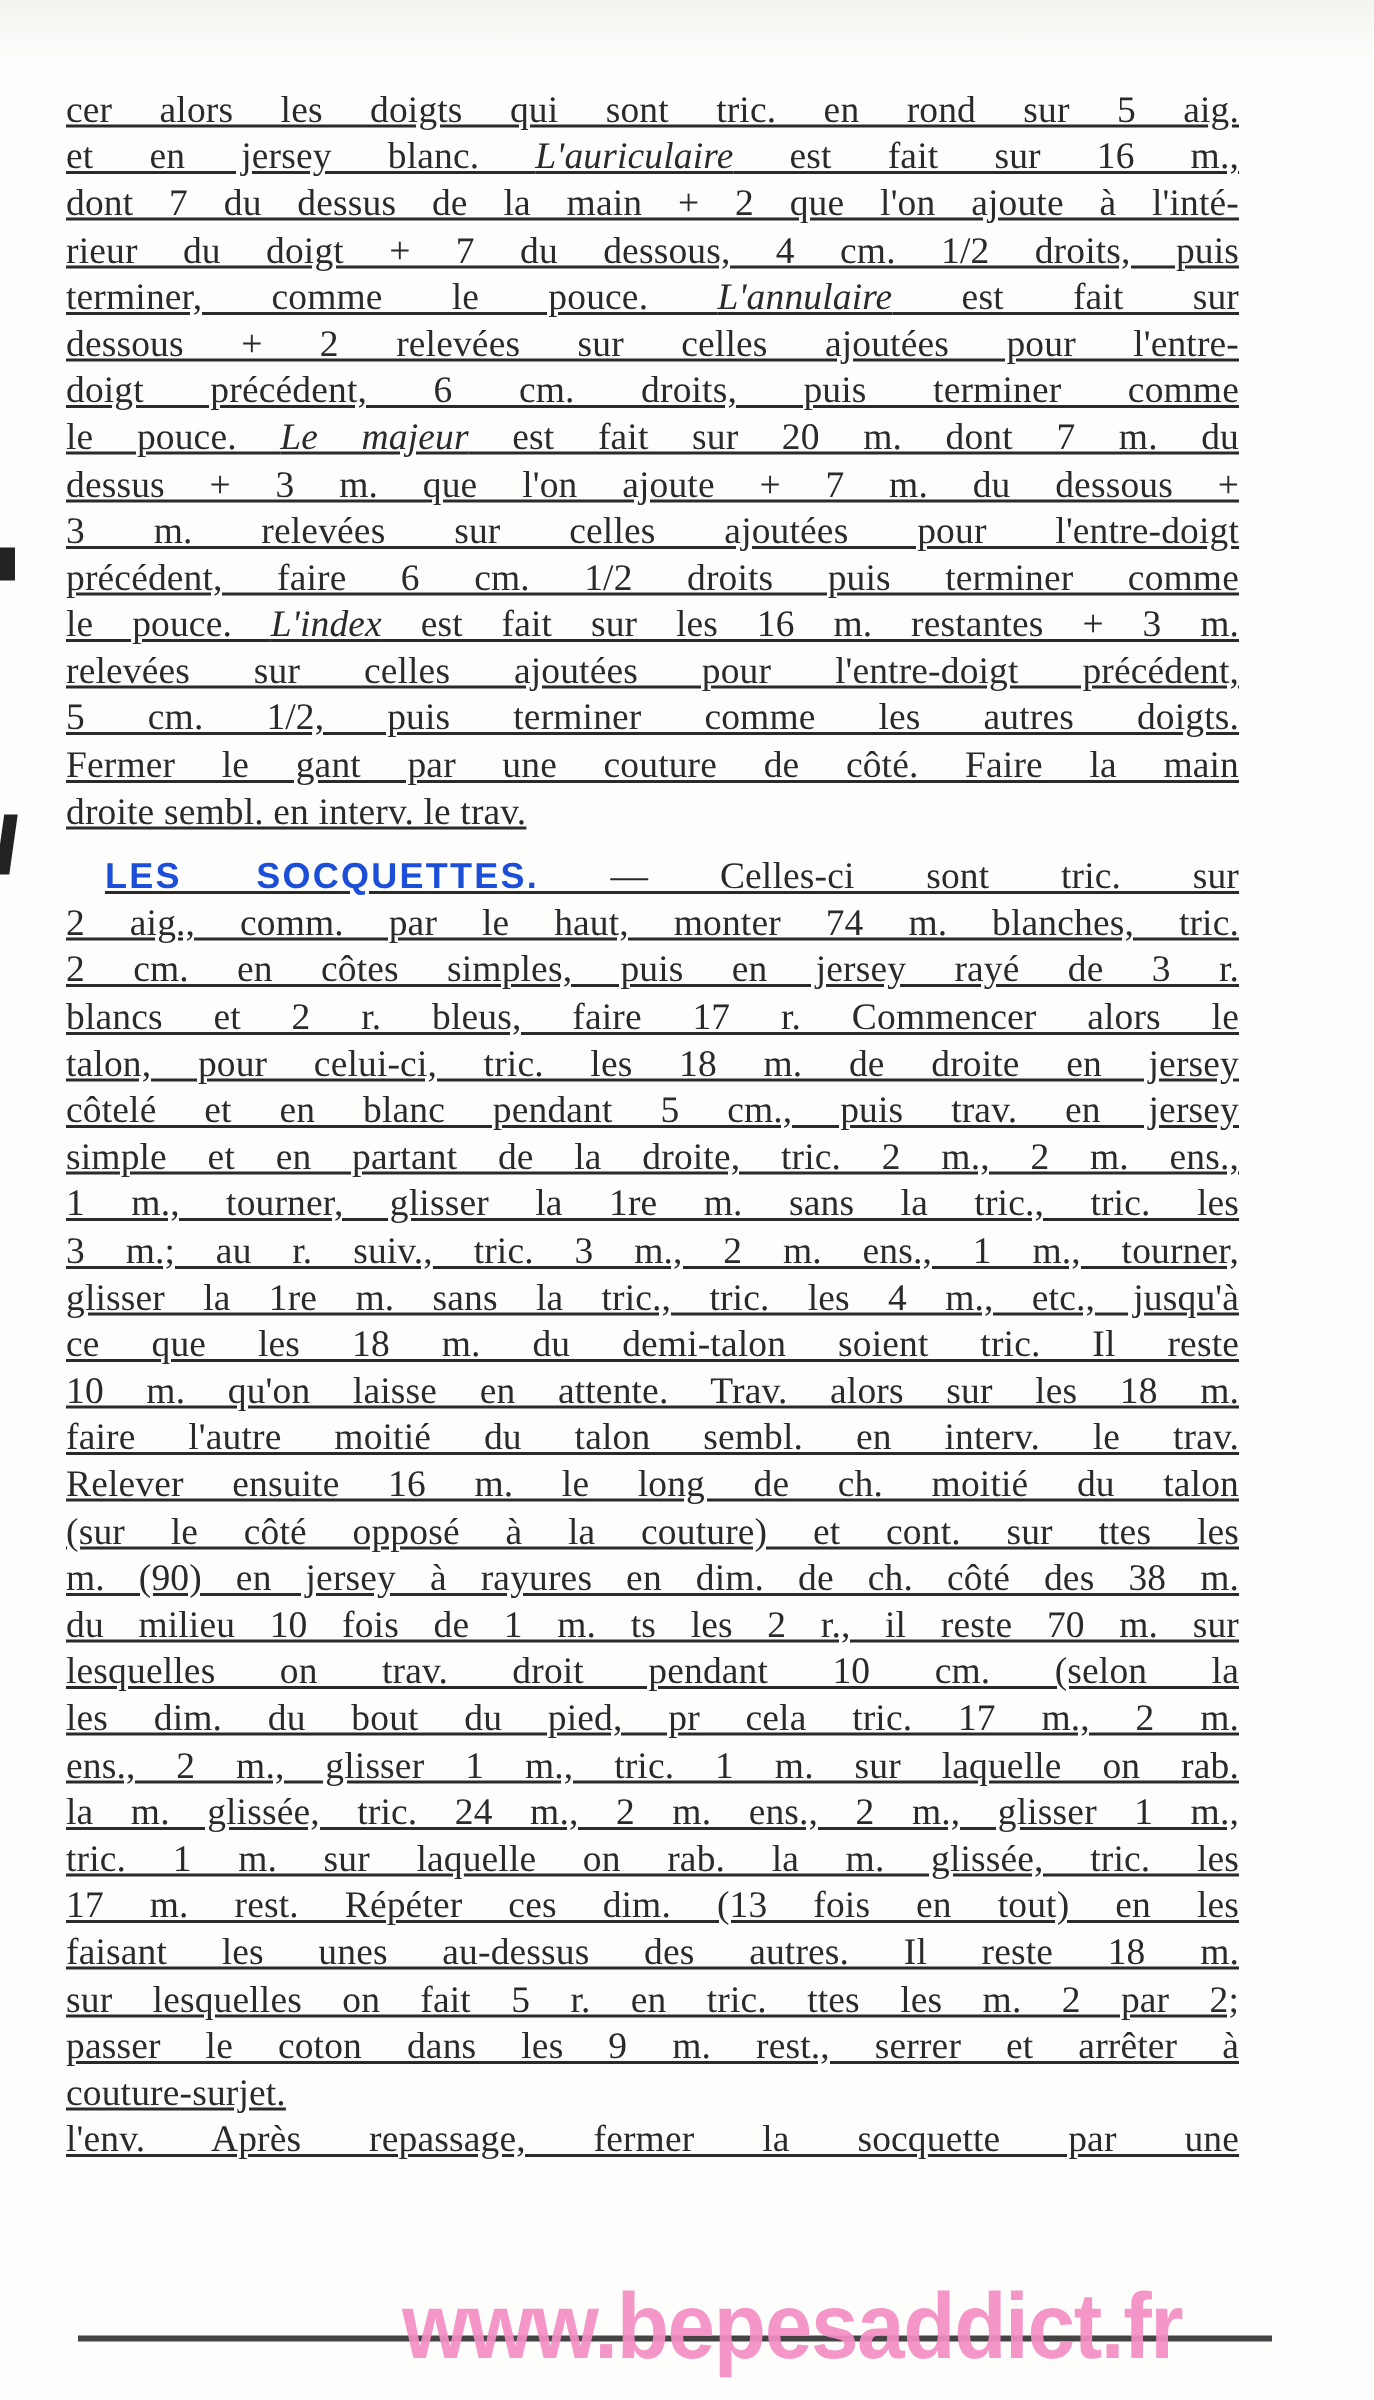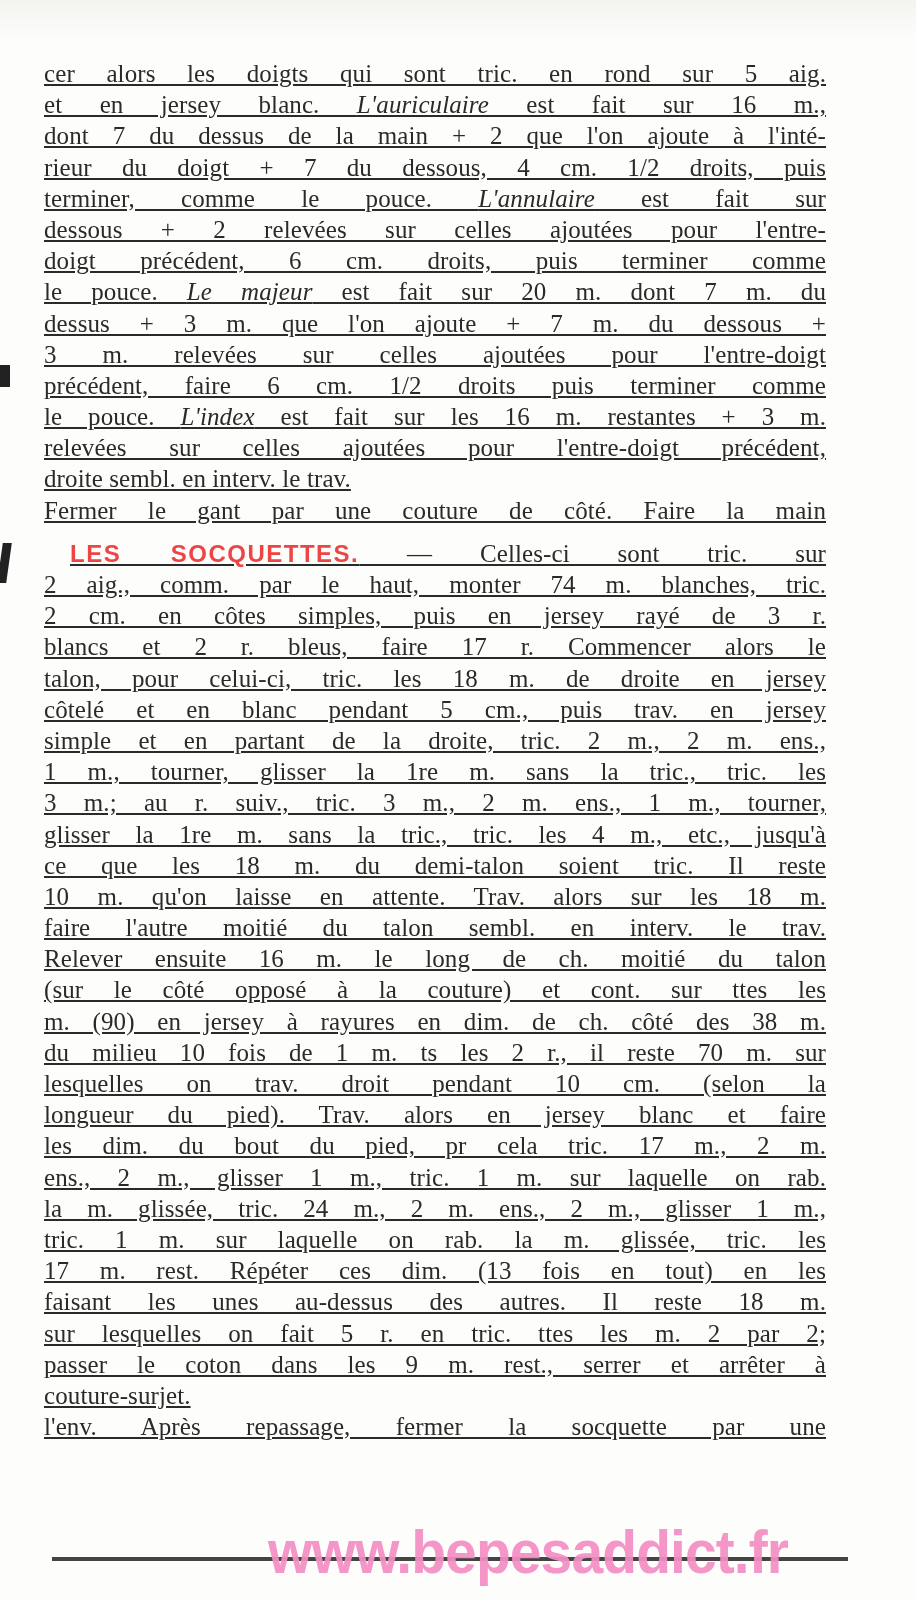--- a/index.html
+++ b/index.html
@@ -26,21 +26,21 @@
     white-space: nowrap;
     overflow: visible;
     letter-spacing: 0.1px;
   }
   .line.last { text-align-last: left; }
   .line.indent { padding-left: 26px; }
   .gap { height: 12px; }
   em { font-style: italic; }
   .heading {
     font-family: "Liberation Sans", "DejaVu Sans", sans-serif;
-    font-weight: bold; font-size: 24px; letter-spacing: 1.5px; color: #ef4444;
+    font-weight: bold; font-size: 24px; letter-spacing: 1.5px; color: #1d4ed8;
   }
   .margin-mark {
     position: absolute; left: 0; width: 10px; background: #222;
   }
   .rule {
     position: absolute; left: 52px; top: 1557px; width: 796px; height: 4px;
     background: #444;
   }
   .watermark {
     position: absolute; left: 268px; top: 1512px;
@@ -66,22 +66,23 @@
       <span class="line"><span>rieur du doigt + 7 du dessous, 4 cm. 1/2 droits, puis</span></span>
       <span class="line"><span>terminer, comme le pouce. </span><em>L'annulaire</em><span> est fait sur</span></span>
       <span class="line"><span>dessous + 2 relevées sur celles ajoutées pour l'entre-</span></span>
       <span class="line"><span>doigt précédent, 6 cm. droits, puis terminer comme</span></span>
       <span class="line"><span>le pouce. </span><em>Le majeur</em><span> est fait sur 20 m. dont 7 m. du</span></span>
       <span class="line"><span>dessus + 3 m. que l'on ajoute + 7 m. du dessous +</span></span>
       <span class="line"><span>3 m. relevées sur celles ajoutées pour l'entre-doigt</span></span>
       <span class="line"><span>précédent, faire 6 cm. 1/2 droits puis terminer comme</span></span>
       <span class="line"><span>le pouce. </span><em>L'index</em><span> est fait sur les 16 m. restantes + 3 m.</span></span>
       <span class="line"><span>relevées sur celles ajoutées pour l'entre-doigt précédent,</span></span>
+      <span class="line"><span>5 cm. 1/2, puis terminer comme les autres doigts.</span></span>
+      <span class="line"><span>Fermer le gant par une couture de côté. Faire la main</span></span>
       <span class="line last"><span>droite sembl. en interv. le trav.</span></span>
-      <span class="line"><span>Fermer le gant par une couture de côté. Faire la main</span></span>
     </div>
   <div class="gap"></div>
   <div id="para2">
     <span class="line indent"><span class="heading">LES SOCQUETTES.</span><span> — Celles-ci sont tric. sur</span></span>
   <span class="line"><span>2 aig., comm. par le haut, monter 74 m. blanches, tric.</span></span>
       <span class="line"><span>2 cm. en côtes simples, puis en jersey rayé de 3 r.</span></span>
       <span class="line"><span>blancs et 2 r. bleus, faire 17 r. Commencer alors le</span></span>
       <span class="line"><span>talon, pour celui-ci, tric. les 18 m. de droite en jersey</span></span>
       <span class="line"><span>côtelé et en blanc pendant 5 cm., puis trav. en jersey</span></span>
       <span class="line"><span>simple et en partant de la droite, tric. 2 m., 2 m. ens.,</span></span>
@@ -89,21 +90,20 @@
       <span class="line"><span>3 m.; au r. suiv., tric. 3 m., 2 m. ens., 1 m., tourner,</span></span>
       <span class="line"><span>glisser la 1re m. sans la tric., tric. les 4 m., etc., jusqu'à</span></span>
       <span class="line"><span>ce que les 18 m. du demi-talon soient tric. Il reste</span></span>
       <span class="line"><span>10 m. qu'on laisse en attente. Trav. alors sur les 18 m.</span></span>
       <span class="line"><span>faire l'autre moitié du talon sembl. en interv. le trav.</span></span>
       <span class="line"><span>Relever ensuite 16 m. le long de ch. moitié du talon</span></span>
       <span class="line"><span>(sur le côté opposé à la couture) et cont. sur ttes les</span></span>
       <span class="line"><span>m. (90) en jersey à rayures en dim. de ch. côté des 38 m.</span></span>
       <span class="line"><span>du milieu 10 fois de 1 m. ts les 2 r., il reste 70 m. sur</span></span>
       <span class="line"><span>lesquelles on trav. droit pendant 10 cm. (selon la</span></span>
-      <span class="line"><span>longueur du pied). Trav. alors en jersey blanc et faire</span></span>
       <span class="line"><span>les dim. du bout du pied, pr cela tric. 17 m., 2 m.</span></span>
       <span class="line"><span>ens., 2 m., glisser 1 m., tric. 1 m. sur laquelle on rab.</span></span>
       <span class="line"><span>la m. glissée, tric. 24 m., 2 m. ens., 2 m., glisser 1 m.,</span></span>
       <span class="line"><span>tric. 1 m. sur laquelle on rab. la m. glissée, tric. les</span></span>
       <span class="line"><span>17 m. rest. Répéter ces dim. (13 fois en tout) en les</span></span>
       <span class="line"><span>faisant les unes au-dessus des autres. Il reste 18 m.</span></span>
       <span class="line"><span>sur lesquelles on fait 5 r. en tric. ttes les m. 2 par 2;</span></span>
       <span class="line"><span>passer le coton dans les 9 m. rest., serrer et arrêter à</span></span>
       <span class="line last"><span>couture-surjet.</span></span>
       <span class="line"><span>l'env. Après repassage, fermer la socquette par une</span></span>

